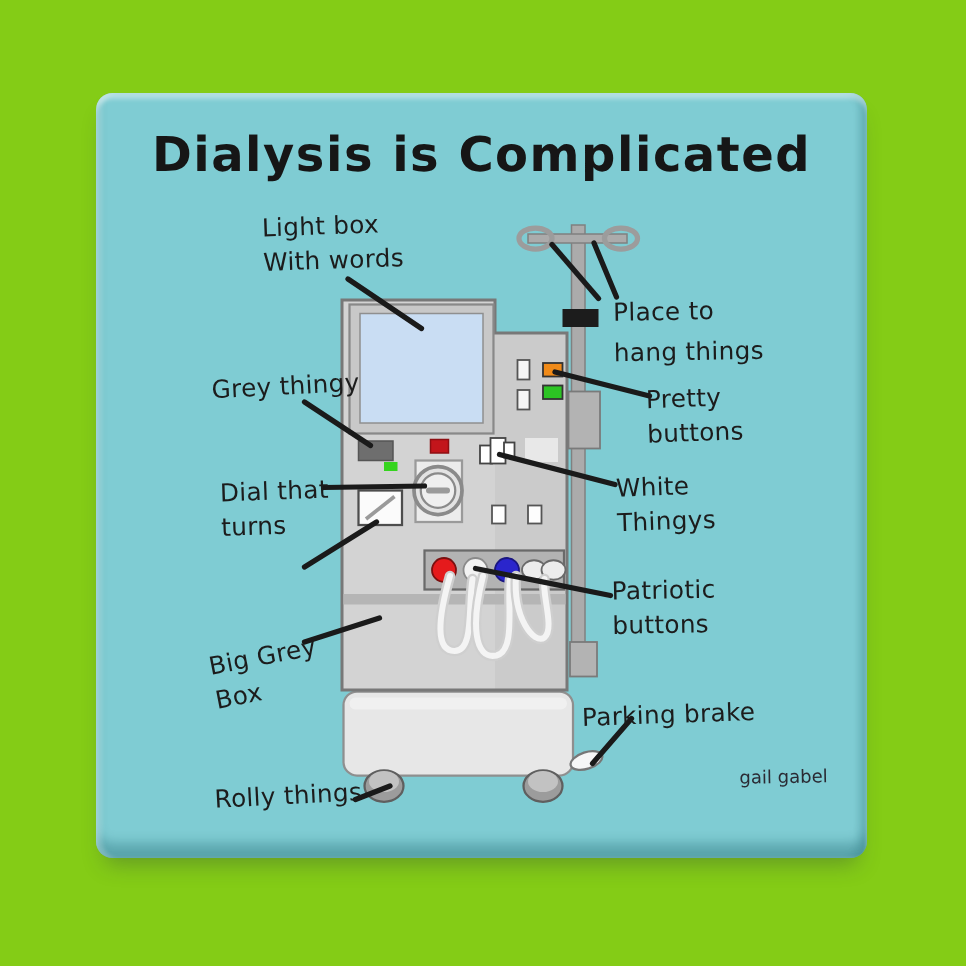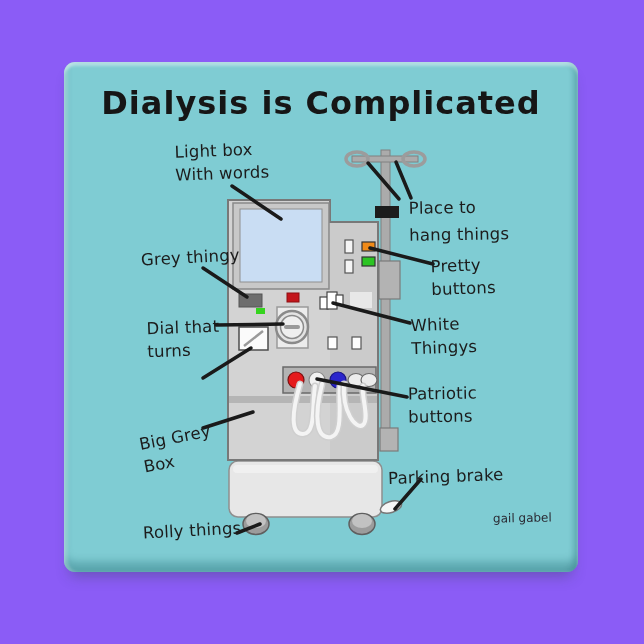--- a/index.html
+++ b/index.html
@@ -1,17 +1,17 @@
 <!DOCTYPE html>
 <html><head>
 <meta charset="utf-8">
 <style>
   html,body{margin:0;padding:0;}
   body{width:644px;height:644px;overflow:hidden;font-family:"DejaVu Sans",sans-serif;}
-  .stage{position:absolute;left:0;top:0;width:644px;height:644px;background:#8b5cf6;}
+  .stage{position:absolute;left:0;top:0;width:644px;height:644px;background:#84cc16;}
   .magnet{
     position:absolute;left:64px;top:62px;width:514px;height:510px;
     background:#7fccd3;border-radius:11px;
     box-shadow:
       0 10px 14px -6px rgba(40,60,65,.35),
       inset 0 4px 3px rgba(255,255,255,.40),
       inset 4px 0 3px rgba(255,255,255,.22),
       inset -5px 0 5px rgba(10,80,90,.16),
       inset 0 -10px 8px rgba(10,80,90,.30);
   }

